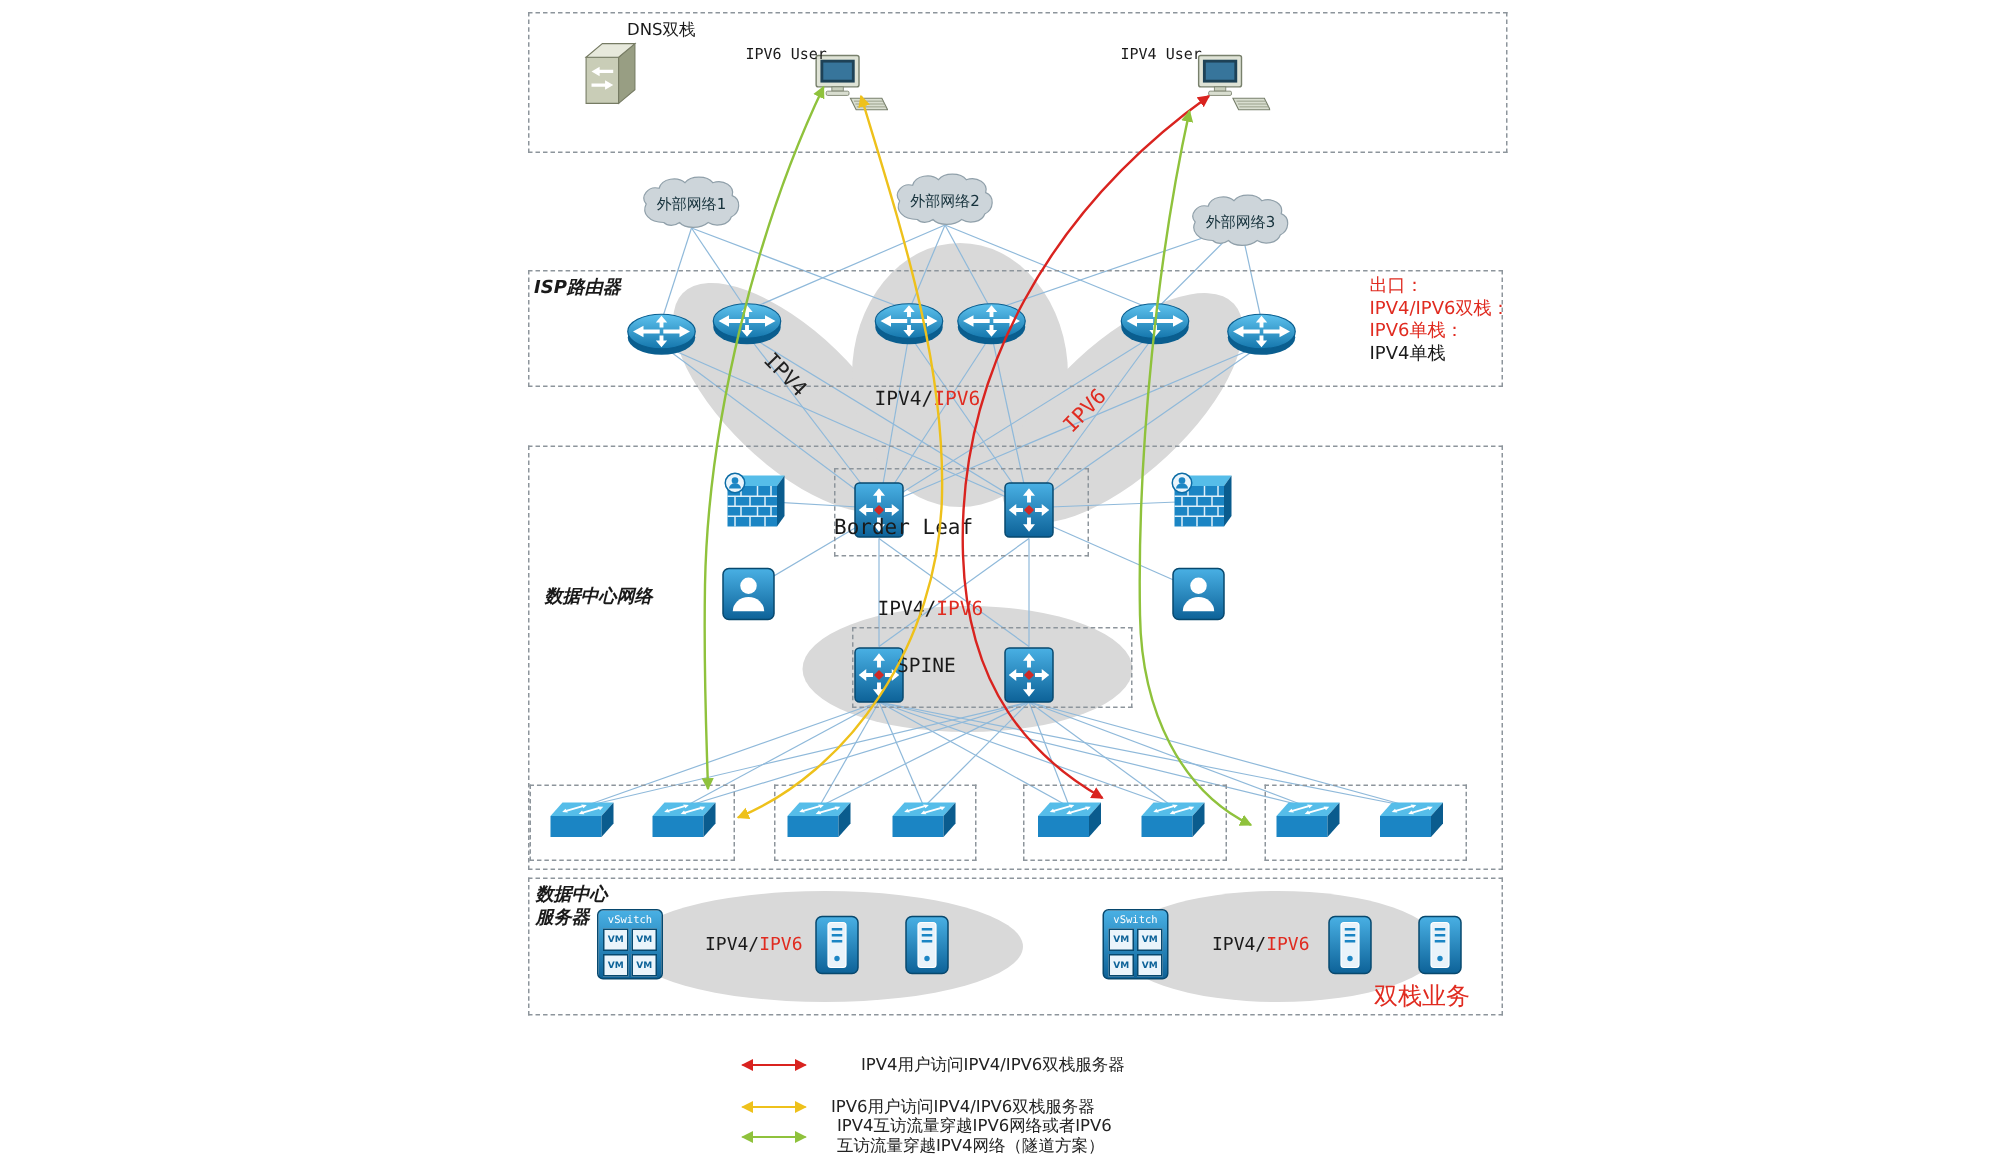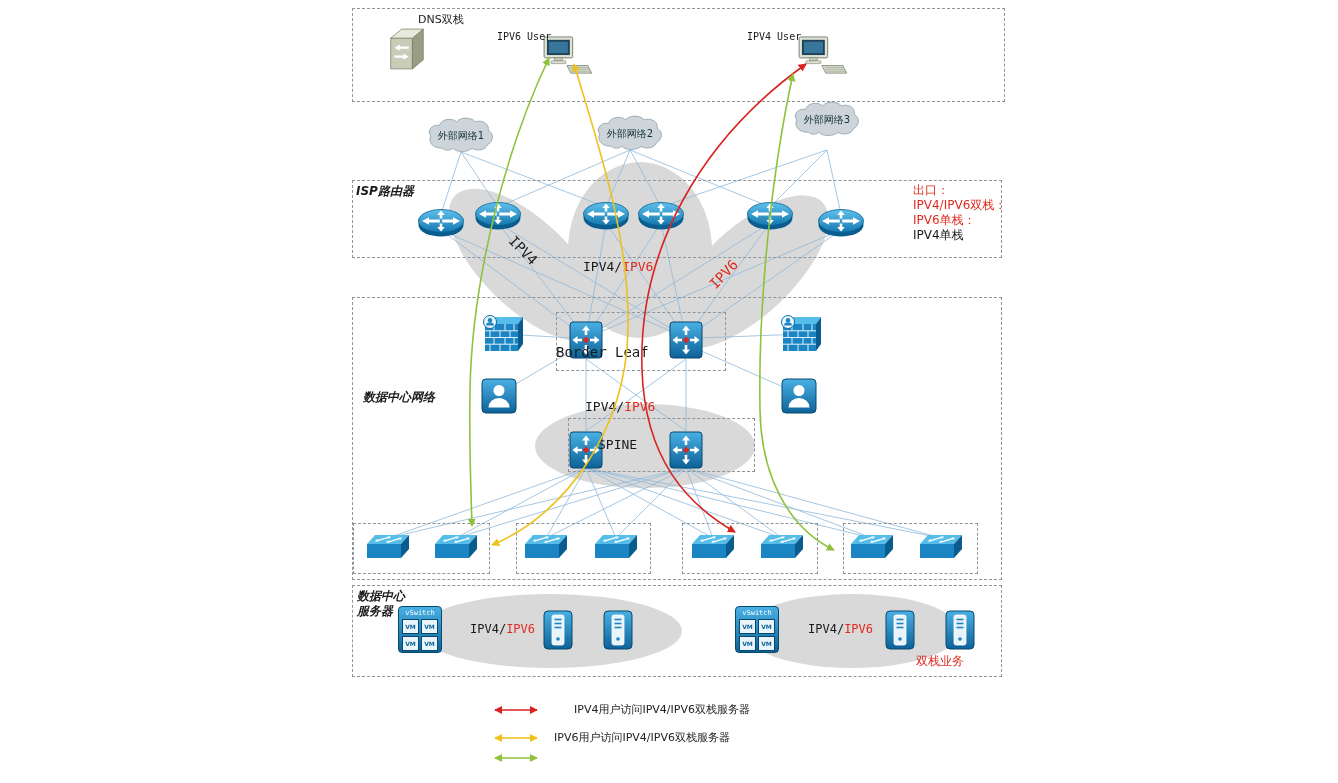--- a/index.html
+++ b/index.html
@@ -268,21 +268,21 @@
         <use href="#sym-cloud"></use>
       </svg>
     <div class="clbl">外部网络1</div>
   </div>
   <div class="cloud" style="left:593px;top:110px;width:74px;height:48px;">
     <svg>
         <use href="#sym-cloud"></use>
       </svg>
     <div class="clbl">外部网络2</div>
   </div>
-  <div class="cloud" style="left:790px;top:96px;width:74px;height:48px;">
+  <div class="cloud" style="left:790px;top:124px;width:74px;height:48px;">
     <svg>
         <use href="#sym-cloud"></use>
       </svg>
     <div class="clbl">外部网络3</div>
   </div>
 
   <div class="lbl bold" style="left:356px;top:184px;font-size:12px;">ISP路由器</div>
   <div class="icon" style="left:417px;top:206px;width:48px;height:32px;">
       <svg>
         <use href="#sym-router"></use>
@@ -463,21 +463,21 @@
       <svg>
         <use href="#sym-server"></use>
       </svg>
     </div>
   <div class="icon" style="left:945px;top:610px;width:30px;height:40px;">
       <svg>
         <use href="#sym-server"></use>
       </svg>
     </div>
 
-  <div class="lbl red" style="left:916px;top:654px;font-size:12px;">双栈业务</div>
+  <div class="lbl red" style="left:916px;top:654px;font-size:16px;">双栈业务</div>
 
   <svg class="layer z5">
     <path class="flow flow-red" d="M806,64 C700,140 638,250 642,370 C645,460 688,505 735,532" marker-start="url(#ah-red)" marker-end="url(#ah-red)"></path>
     <path class="flow flow-yellow" d="M574,64 C600,150 630,240 628,330 C626,430 565,515 492,545" marker-start="url(#ah-yellow)" marker-end="url(#ah-yellow)"></path>
     <path class="flow flow-green" d="M549,58 C505,150 472,280 470,390 C469,450 471,490 472,526" marker-start="url(#ah-green)" marker-end="url(#ah-green)"></path>
     <path class="flow flow-green" d="M793,74 C772,170 758,300 760,410 C761,475 788,528 834,550" marker-start="url(#ah-green)" marker-end="url(#ah-green)"></path>
   </svg>
 
   <div class="icon" style="left:487px;top:705px;width:58px;height:10px;">
     <svg width="58" height="10">
@@ -491,14 +491,18 @@
         <line class="flow-yellow legend-line" x1="8" y1="5" x2="50" y2="5" marker-start="url(#ah-yellow)" marker-end="url(#ah-yellow)"></line>
       </svg>
   </div>
   <div class="lbl legend-text" style="left:554px;top:731px;">IPV6用户访问IPV4/IPV6双栈服务器</div>
 
   <div class="icon" style="left:487px;top:753px;width:58px;height:10px;">
     <svg width="58" height="10">
         <line class="flow-green legend-line" x1="8" y1="5" x2="50" y2="5" marker-start="url(#ah-green)" marker-end="url(#ah-green)"></line>
       </svg>
   </div>
+  <div class="lbl legend-text" style="left:558px;top:744px;line-height:13px;">
+    <span style="display:block">IPV4互访流量穿越IPV6网络或者IPV6</span>
+    <span style="display:block">互访流量穿越IPV4网络（隧道方案）</span>
+  </div>
 
 </div>
 
 </body></html>

